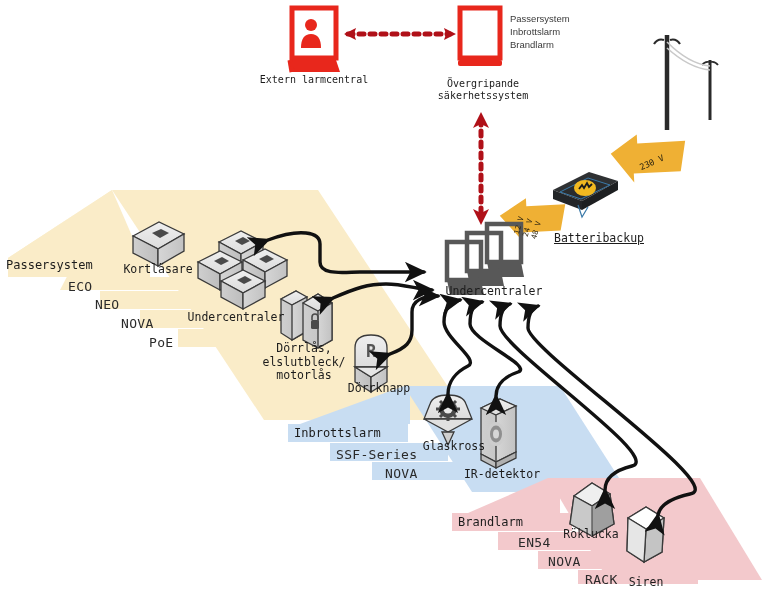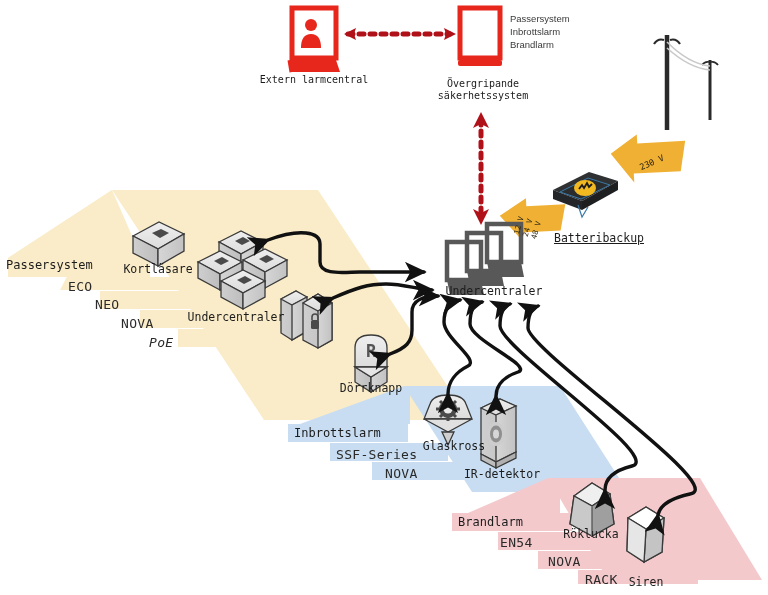--- a/index.html
+++ b/index.html
@@ -285,34 +285,37 @@
 <div class="lbl lbl-vlt rotv" style="left:513px;top:233px;">12 V
 24 V
 48 V</div>
 
 <div class="lbl lbl-dev" style="left:434px;top:285px;width:120px;">Undercentraler</div>
 
 <div class="lbl lbl-zone" style="left:6px;top:258px;">Passersystem</div>
 <div class="lbl lbl-tab" style="left:68px;top:279px;">ECO</div>
 <div class="lbl lbl-tab" style="left:95px;top:297px;">NEO</div>
 <div class="lbl lbl-tab" style="left:121px;top:316px;">NOVA</div>
-<div class="lbl lbl-tab" style="left:149px;top:335px;font-style:italic;">PoE</div>
+<div class="lbl lbl-tab" style="left:149px;top:335px;">PoE</div>
 
 <div class="lbl lbl-dev" style="left:110px;top:263px;width:96px;">Kortläsare</div>
 <div class="lbl lbl-dev" style="left:183px;top:311px;width:106px;">Undercentraler</div>
-<div class="lbl lbl-dev" style="left:328px;top:382px;width:86px;">Dörrknapp</div>
+<div class="lbl lbl-dev" style="left:250px;top:342px;width:108px;">Dörrlås,
+elslutbleck/
+motorlås</div>
+<div class="lbl lbl-dev" style="left:336px;top:382px;width:86px;">Dörrknapp</div>
 
 <div class="lbl lbl-zone" style="left:294px;top:426px;">Inbrottslarm</div>
 <div class="lbl lbl-tab" style="left:336px;top:447px;">SSF-Series</div>
 <div class="lbl lbl-tab" style="left:385px;top:466px;">NOVA</div>
 
 <div class="lbl lbl-dev" style="left:414px;top:440px;width:80px;">Glaskross</div>
 <div class="lbl lbl-dev" style="left:456px;top:468px;width:92px;">IR-detektor</div>
 
 <div class="lbl lbl-zone" style="left:458px;top:515px;">Brandlarm</div>
-<div class="lbl lbl-tab" style="left:500px;top:535px;">EN54</div>
+<div class="lbl lbl-tab" style="left:518px;top:535px;">EN54</div>
 <div class="lbl lbl-tab" style="left:548px;top:554px;">NOVA</div>
 <div class="lbl lbl-tab" style="left:573px;top:572px;padding-left:12px;">RACK</div>
 
 <div class="lbl lbl-dev" style="left:552px;top:528px;width:78px;">Röklucka</div>
 <div class="lbl lbl-dev" style="left:614px;top:576px;width:64px;">Siren</div>
 
 </div>
 
 </body></html>

